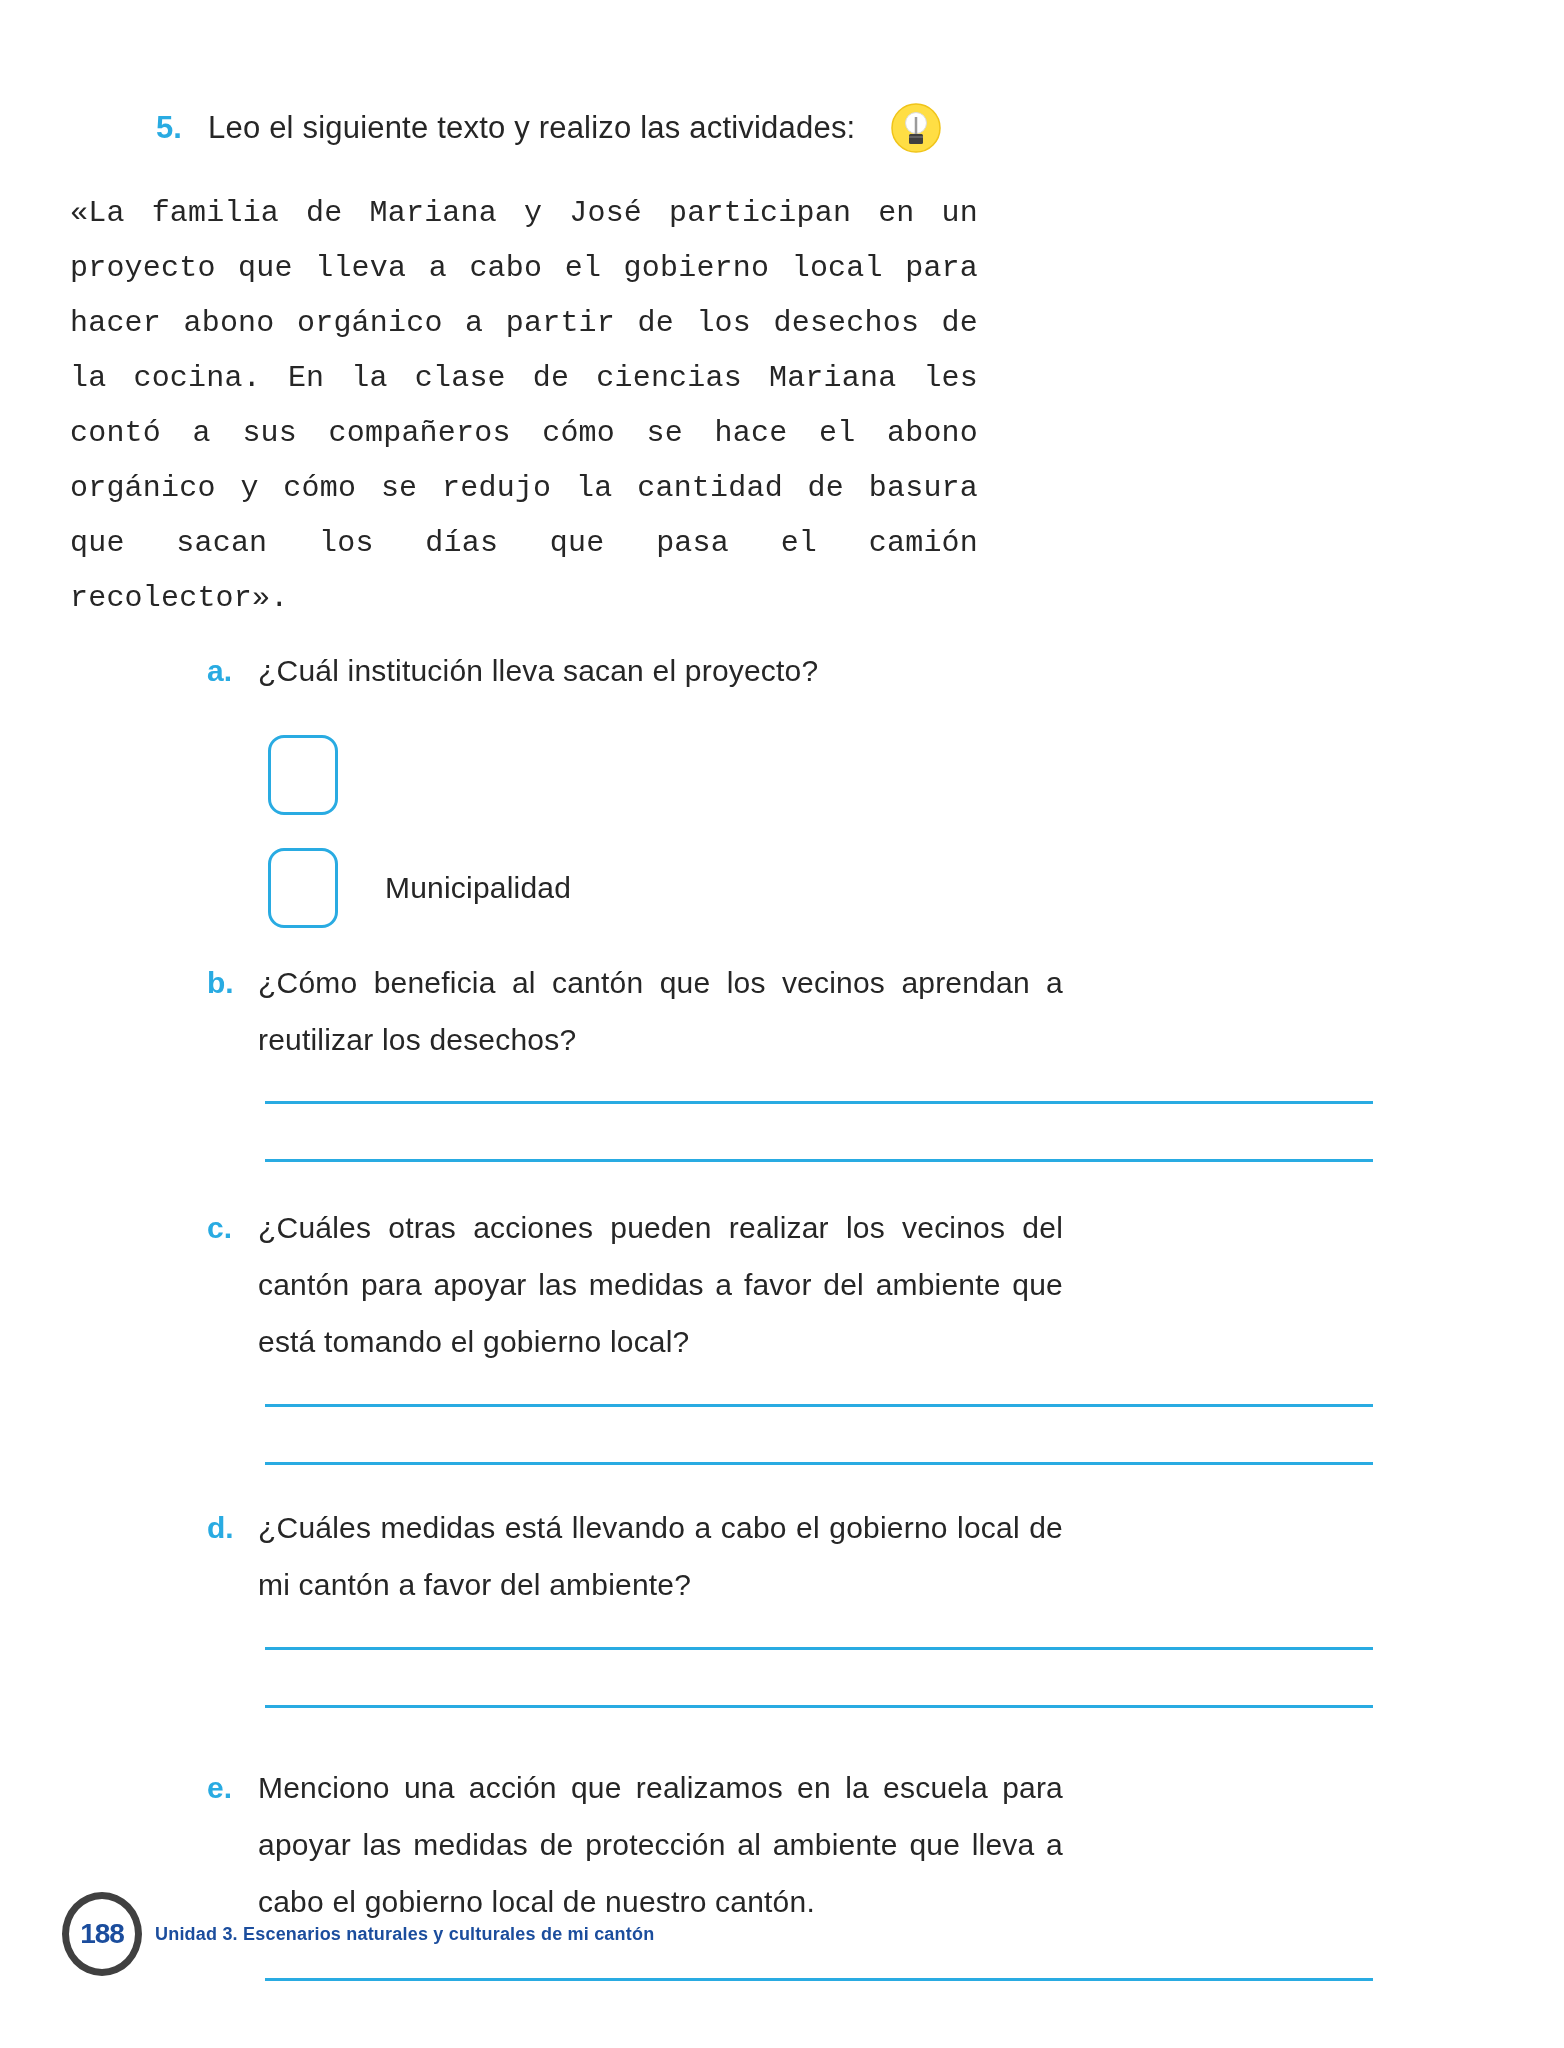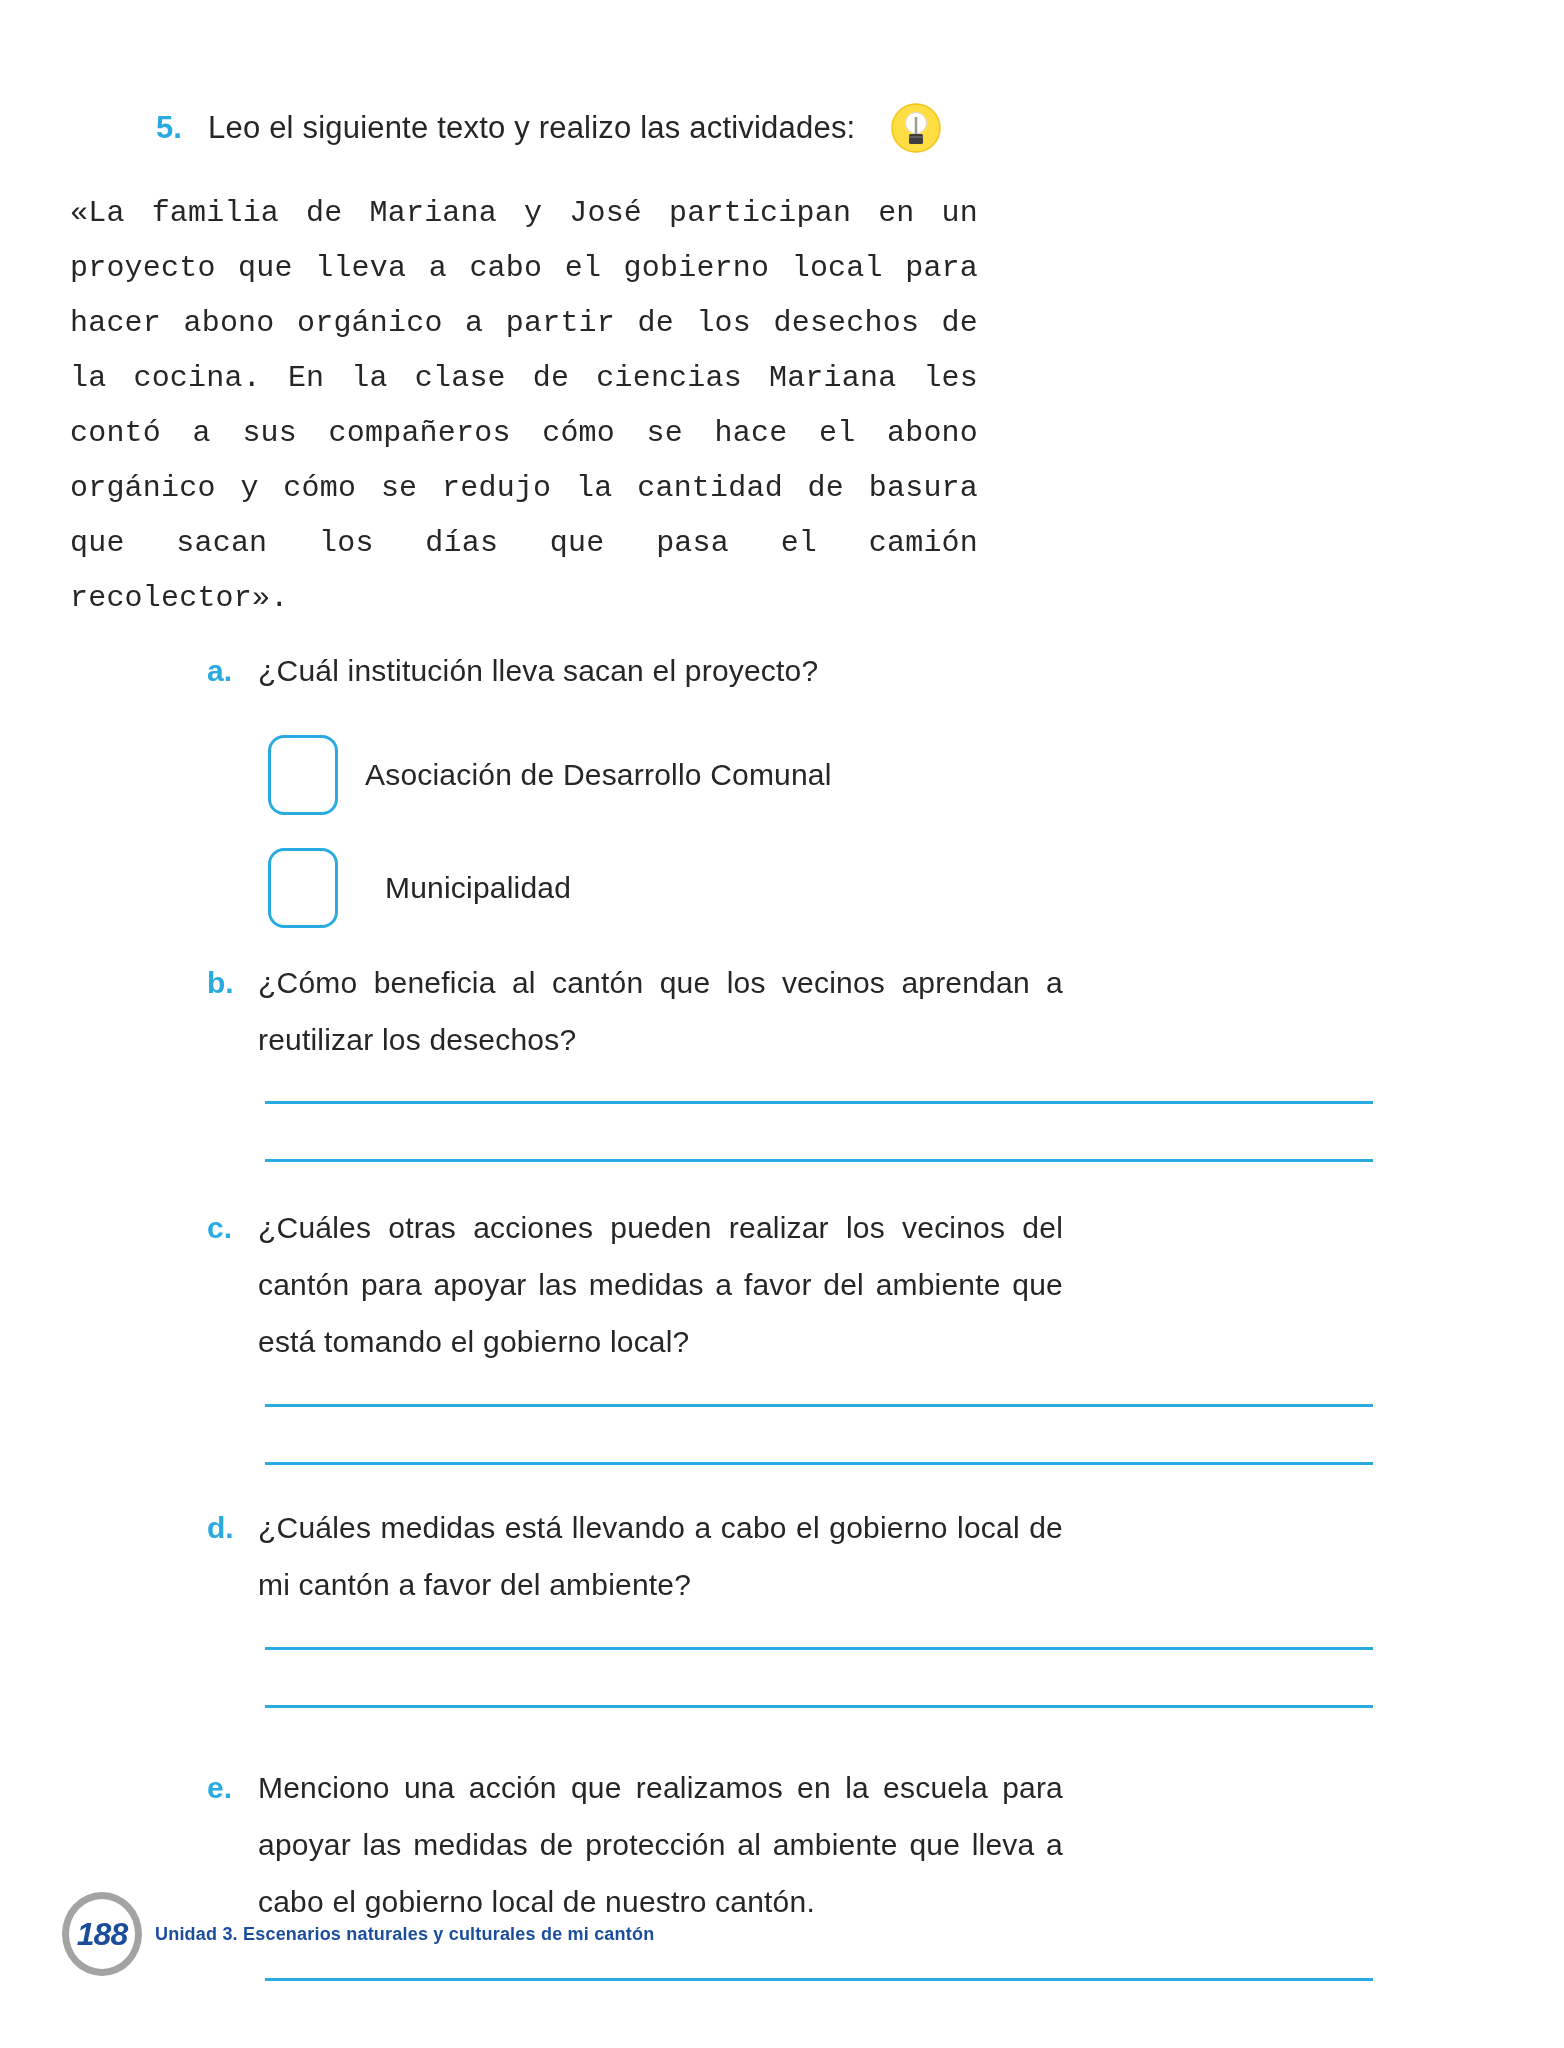--- a/index.html
+++ b/index.html
@@ -49,25 +49,24 @@
   .mt-next{ margin-top:55px; }
   .mt-c1{ margin-top:34px; }
   .mt-d1{ margin-top:34px; }
   .mt-e1{ margin-top:48px; }
 
   .footer{
     position:absolute; left:62px; top:1892px;
     display:flex; align-items:center;
   }
   .page-badge{
-    width:80px; height:84px; border:7px solid #a3a3a3; border-radius:50%;
-    background:#ffffff; color:#1B4D9D; font-weight:700; font-size:32px;
+    width:80px; height:84px; border:7px solid #404040; border-radius:50%;
+    background:#ffffff; color:#1B4D9D; font-weight:700; font-size:28px;
     display:flex; align-items:center; justify-content:center; flex:none;
     letter-spacing:-1px;
-    font-style:italic;
   }
   .unit-title{
     margin-left:13px; color:#1B4D9D; font-weight:700; font-size:18px; letter-spacing:.2px;
   }
 </style>
 </head>
 <body>
 
 <div class="header-row">
   <span class="item-number">5.</span>
@@ -86,21 +85,20 @@
 
 <p class="reading">«La familia de Mariana y José participan en un proyecto que lleva a cabo el gobierno local para hacer abono orgánico a partir de los desechos de la cocina. En la clase de ciencias Mariana les contó a sus compañeros cómo se hace el abono orgánico y cómo se redujo la cantidad de basura que sacan los días que pasa el camión recolector».</p>
 
 <div class="question q-a">
   <span class="q-letter">a.</span>
   <span class="q-text">¿Cuál institución lleva sacan el proyecto?</span>
 </div>
 
 <div class="option-row first">
   <span class="checkbox"></span>
-  <span class="option-label">Asociación de Desarrollo Comunal</span>
 </div>
 
 <div class="option-row second">
   <span class="checkbox"></span>
   <span class="option-label">Municipalidad</span>
 </div>
 
 <div class="question q-b">
   <span class="q-letter">b.</span>
   <span class="q-text">¿Cómo beneficia al cantón que los vecinos aprendan a reutilizar los desechos?</span>

